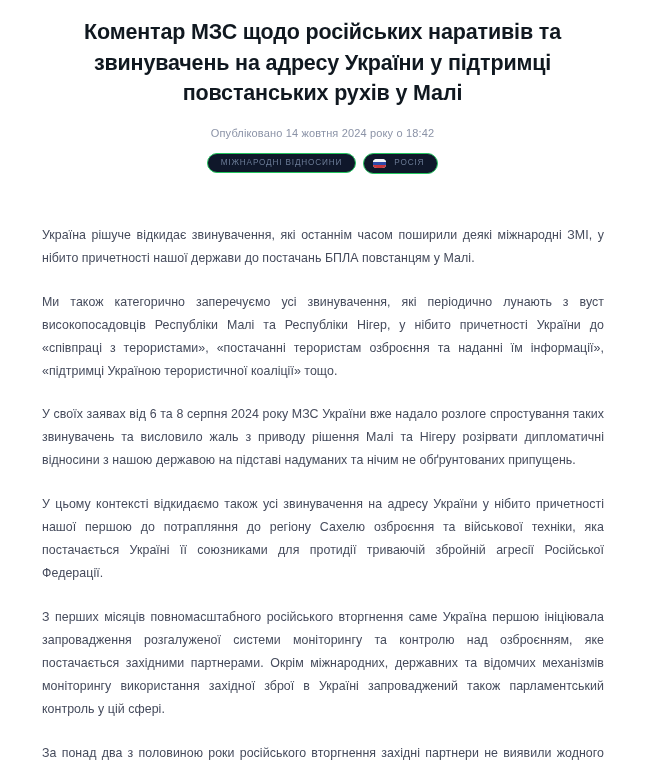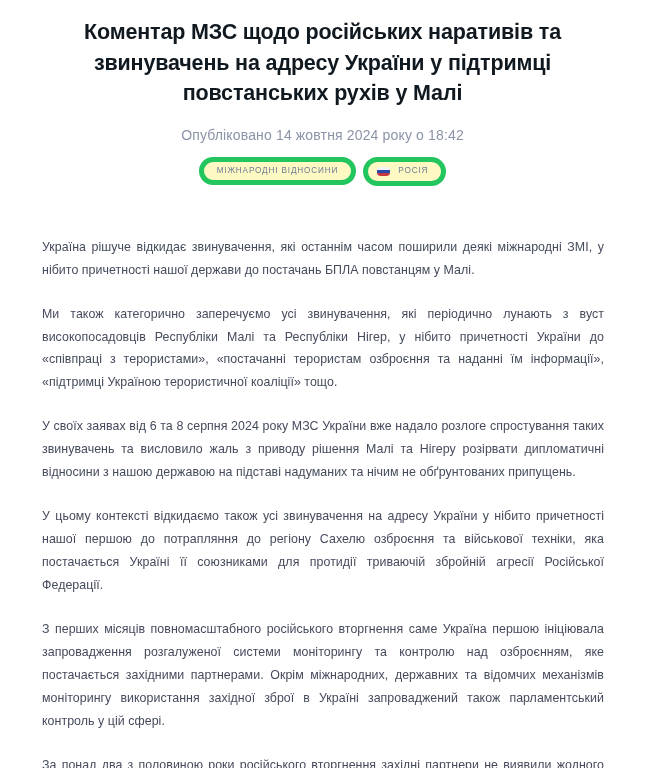--- a/index.html
+++ b/index.html
@@ -34,47 +34,47 @@
     line-height: 1.42;
     font-weight: 700;
     letter-spacing: -0.15px;
     color: #101820;
     text-align: center;
     font-family: "Liberation Sans", "DejaVu Sans", sans-serif;
   }
 
   .publish-date {
     margin: 17px 0 0 0;
-    font-size: 14px;
+    font-size: 11px;
     line-height: 1.3;
     color: #8b93a7;
     letter-spacing: 0.15px;
     font-weight: 400;
   }
 
   .tag-row {
     margin-top: 13px;
     display: flex;
     justify-content: center;
     align-items: center;
     gap: 7px;
   }
 
   .tag-pill {
     display: inline-flex;
     align-items: center;
     gap: 6px;
-    border: 5px solid #22c55e;
+    border: 1px solid #22c55e;
     border-radius: 999px;
     padding: 5px 13px 5px 13px;
     font-size: 8.2px;
     letter-spacing: 0.85px;
     text-transform: uppercase;
     color: #6b7b96;
-    background: #fef9c3;
+    background: #0f172a;
     white-space: nowrap;
     line-height: 1;
     cursor: pointer;
     text-decoration: none;
   }
 
   .tag-pill.with-flag {
     padding-left: 9px;
     gap: 8px;
   }

